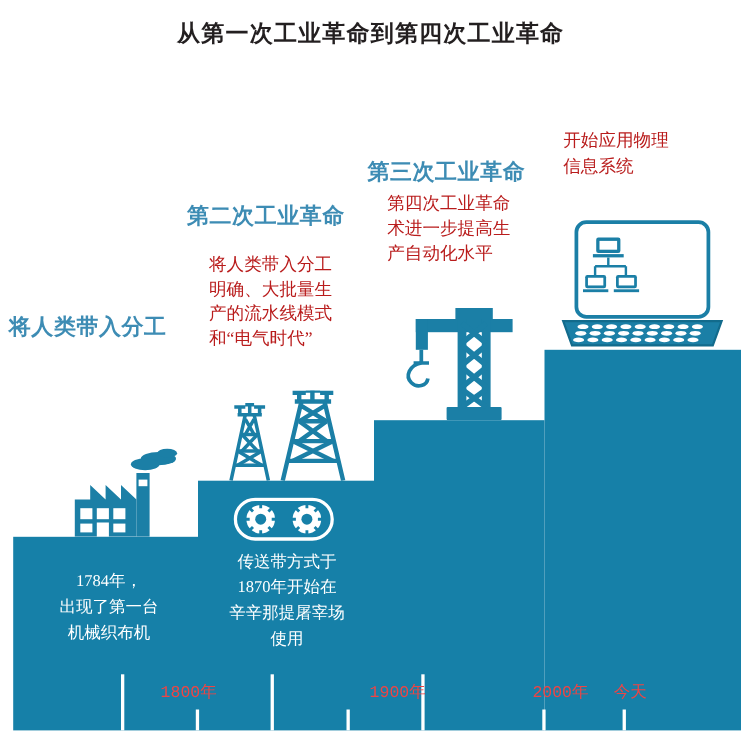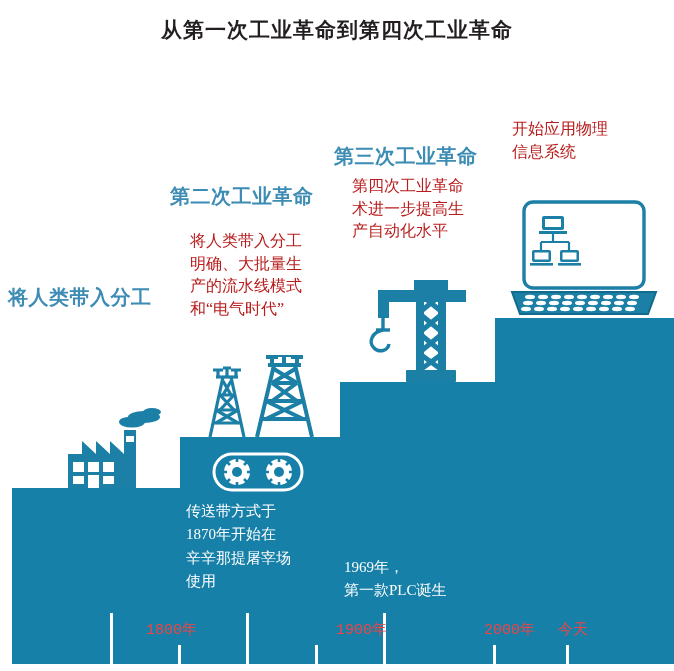--- a/index.html
+++ b/index.html
@@ -57,21 +57,21 @@
     white-space: pre-line;
   }
 
   
   .caption {
     position: absolute;
     font-family: "Liberation Serif", "DejaVu Serif", serif;
     font-size: 15px;
     line-height: 1.55;
     color: #ffffff;
-    text-align: left;
+    text-align: center;
     white-space: pre-line;
   }
 
   
   .axis-base {
     position: absolute;
     left: 0;
     bottom: 0;
     width: 674px;
     height: 7px;
@@ -269,28 +269,29 @@
 和“电气时代”</div>
 
   <div class="rev-heading" style="left:334px; top:143px;">第三次工业革命</div>
   <div class="rev-desc" style="left:352px; top:175px; width:160px;">第四次工业革命
 术进一步提高生
 产自动化水平</div>
 
   <div class="rev-desc" style="left:512px; top:118px; width:160px;">开始应用物理
 信息系统</div>
 
+  <div class="caption" style="left:24px; top:518px; width:150px;">1784年，
+出现了第一台
+机械织布机</div>
 
   <div class="caption" style="left:186px; top:500px; width:150px;">传送带方式于
 1870年开始在
 辛辛那提屠宰场
 使用</div>
 
-  <div class="caption" style="left:344px; top:556px; width:150px;">1969年，
-第一款PLC诞生</div>
 
   <div class="tick" style="left:110px; top:613px; height:51px;"></div>
   <div class="tick" style="left:246px; top:613px; height:51px;"></div>
   <div class="tick" style="left:383px; top:613px; height:51px;"></div>
 
   <div class="tick" style="left:178px; top:645px; height:19px;"></div>
   <div class="tick" style="left:315px; top:645px; height:19px;"></div>
   <div class="tick" style="left:493px; top:645px; height:19px;"></div>
   <div class="tick" style="left:566px; top:645px; height:19px;"></div>
 

